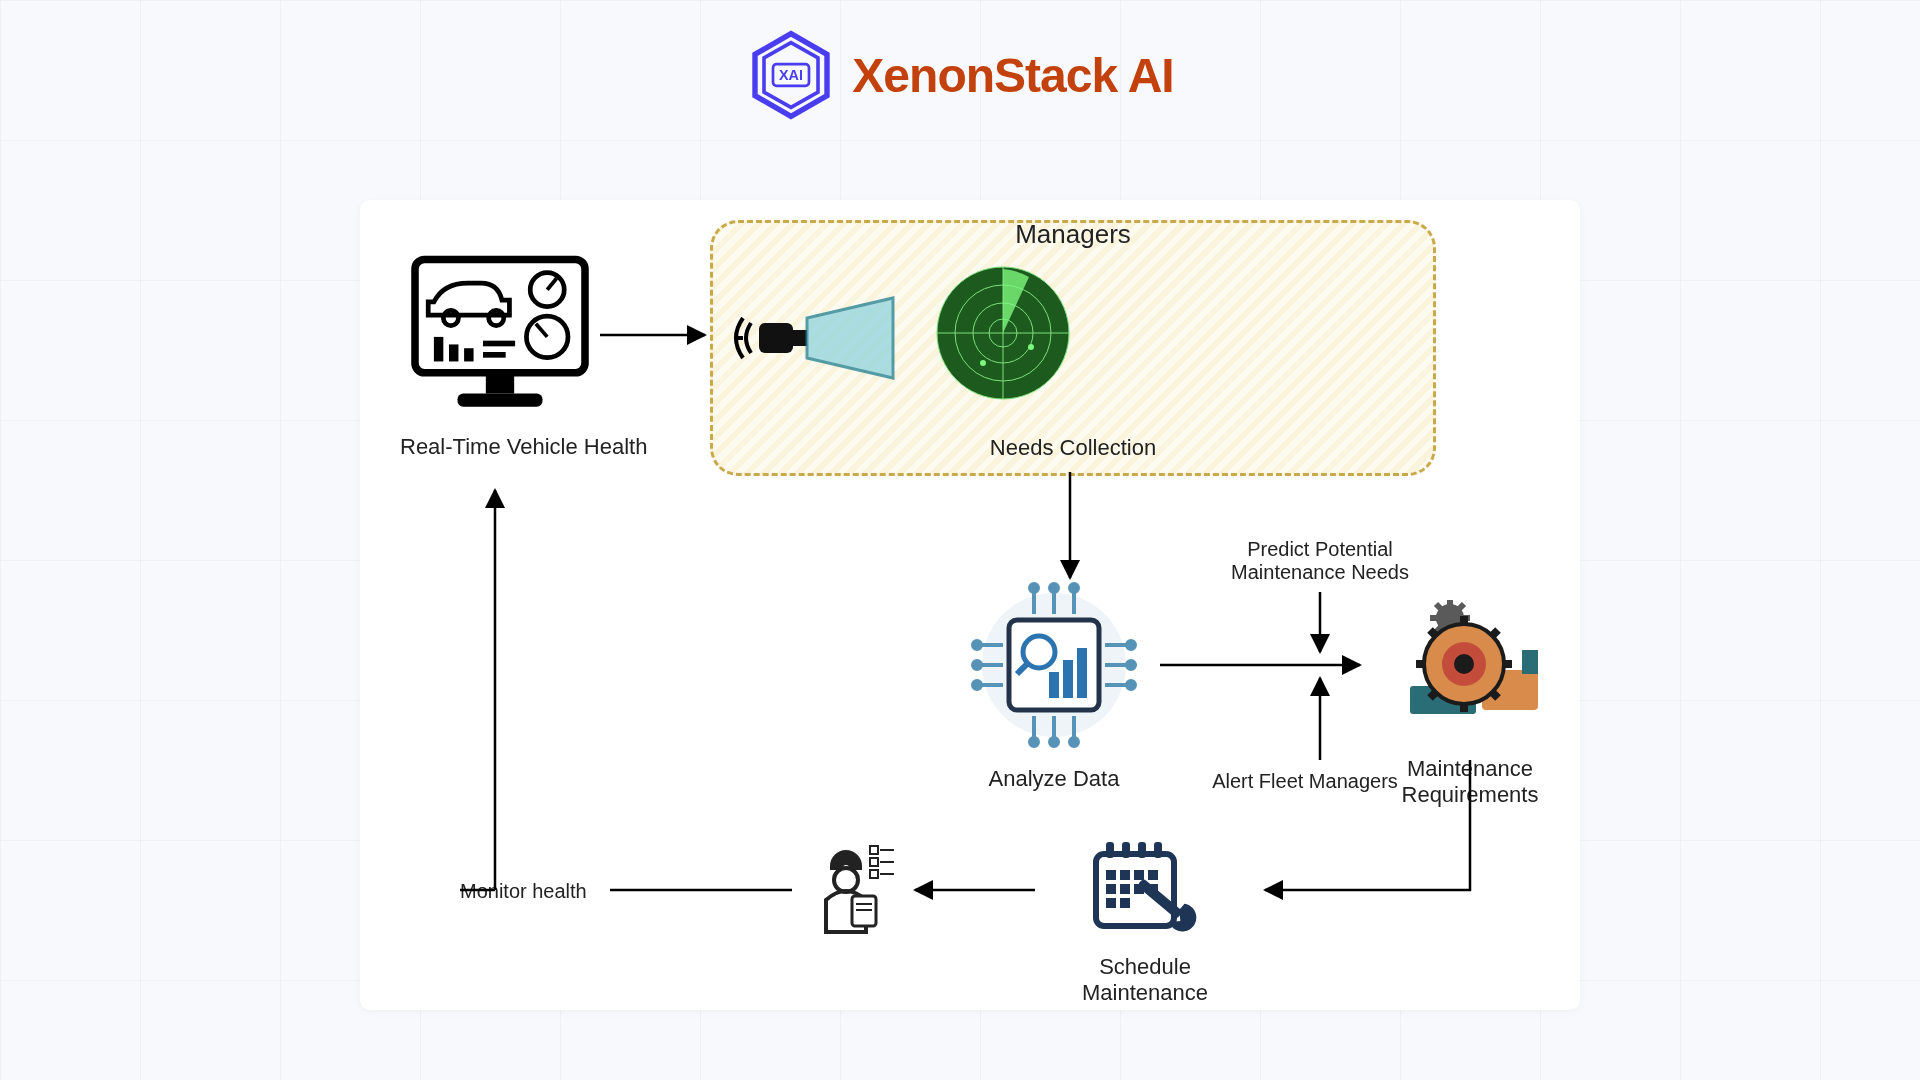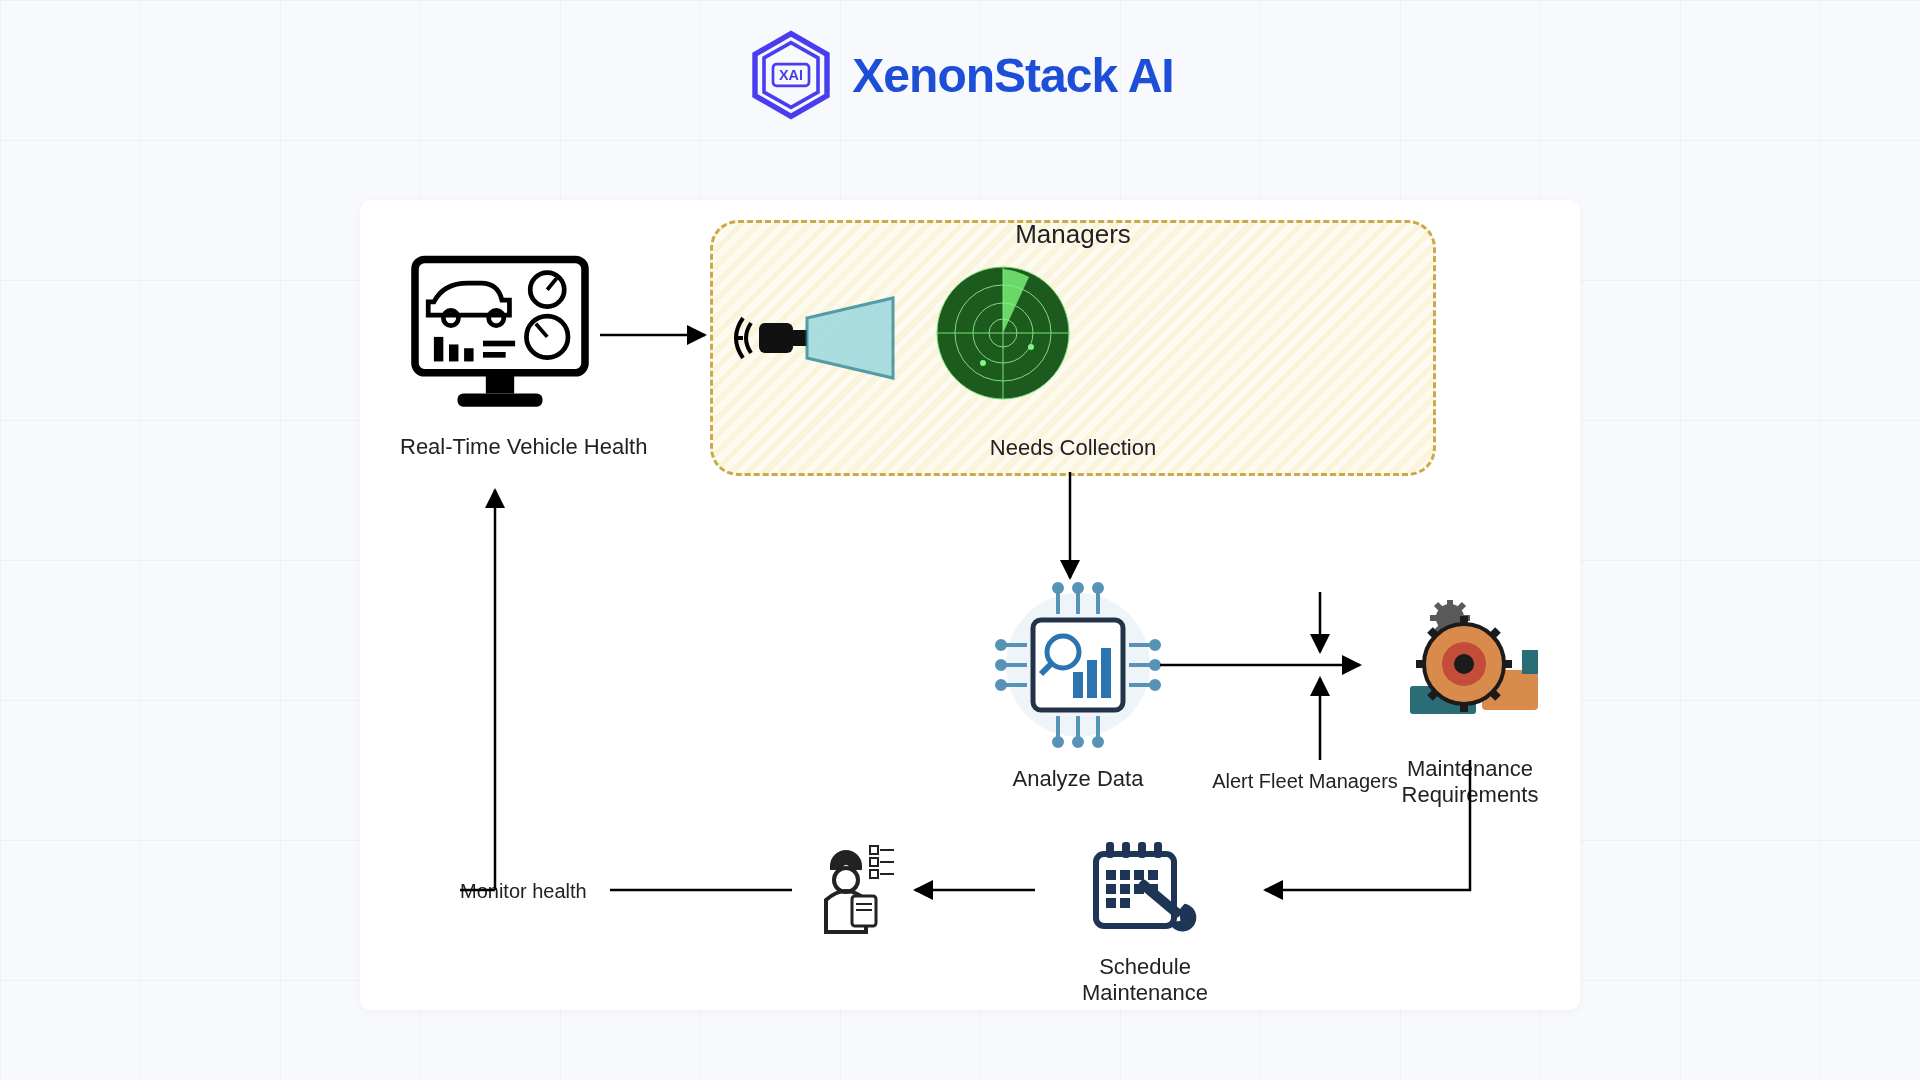--- a/index.html
+++ b/index.html
@@ -36,21 +36,21 @@
     align-items: center;
   }
   .header .logo {
     width: 90px;
     height: 90px;
     margin-right: 16px;
   }
   .header .title {
     font-size: 48px;
     font-weight: 700;
-    color: #1d4ed8;
+    color: #c2410c;
     letter-spacing: -1px;
   }
 
   .panel {
     position: absolute;
     left: 360px;
     top: 200px;
     width: 1220px;
     height: 810px;
     background: #ffffff;
@@ -179,21 +179,21 @@
           <path d="M70 70 L70 6 A64 64 0 0 1 96 14 Z" fill="#7df77d" opacity="0.8"></path>
           <circle cx="50" cy="100" r="3" fill="#7df77d"></circle>
           <circle cx="98" cy="84" r="3" fill="#7df77d"></circle>
         </svg>
       </div>
 
 
       <div class="abs label" style="left:0; right:0; bottom:12px;">Needs Collection</div>
     </div>
 
-    <div class="abs" style="left:628px; top:380px; width:180px;">
+    <div class="abs" style="left:604px; top:380px; width:180px;">
       <div class="node-icon" style="width:170px;height:170px;margin:0 auto;">
         <svg viewBox="0 0 170 170">
           <circle cx="85" cy="85" r="72" fill="#eef4f8"></circle>
 
           <g stroke="#5793b7" stroke-width="4">
             <line x1="10" y1="65" x2="34" y2="65"></line>
               <circle cx="8" cy="65" r="4" fill="#5793b7"></circle>
             <line x1="10" y1="85" x2="34" y2="85"></line>
               <circle cx="8" cy="85" r="4" fill="#5793b7"></circle>
             <line x1="10" y1="105" x2="34" y2="105"></line>
@@ -319,20 +319,22 @@
           <rect x="0" y="12" width="8" height="8"></rect>
             <line x1="10" y1="16" x2="24" y2="16"></line>
           <rect x="0" y="24" width="8" height="8"></rect>
             <line x1="10" y1="28" x2="24" y2="28"></line>
         </g>
       </svg>
     </div>
 
     <div class="abs label-side" style="left:100px; top:680px;">Monitor health</div>
 
+    <div class="abs label-sm" style="left:830px; top:338px; width:260px; text-align:center; white-space:pre-line;">Predict Potential
+Maintenance Needs</div>
 
     <div class="abs label-sm" style="left:830px; top:570px; width:230px; text-align:center;">Alert Fleet Managers</div>
 
     <svg class="arrows" viewBox="0 0 1220 810">
       <defs>
         <marker id="arr" viewBox="0 0 10 10" refX="9" refY="5" markerWidth="8" markerHeight="8" orient="auto-start-reverse">
           <path d="M0 0 L10 5 L0 10 z" fill="#000"></path>
         </marker>
       </defs>
       <g stroke="#000" stroke-width="2.5" fill="none">

